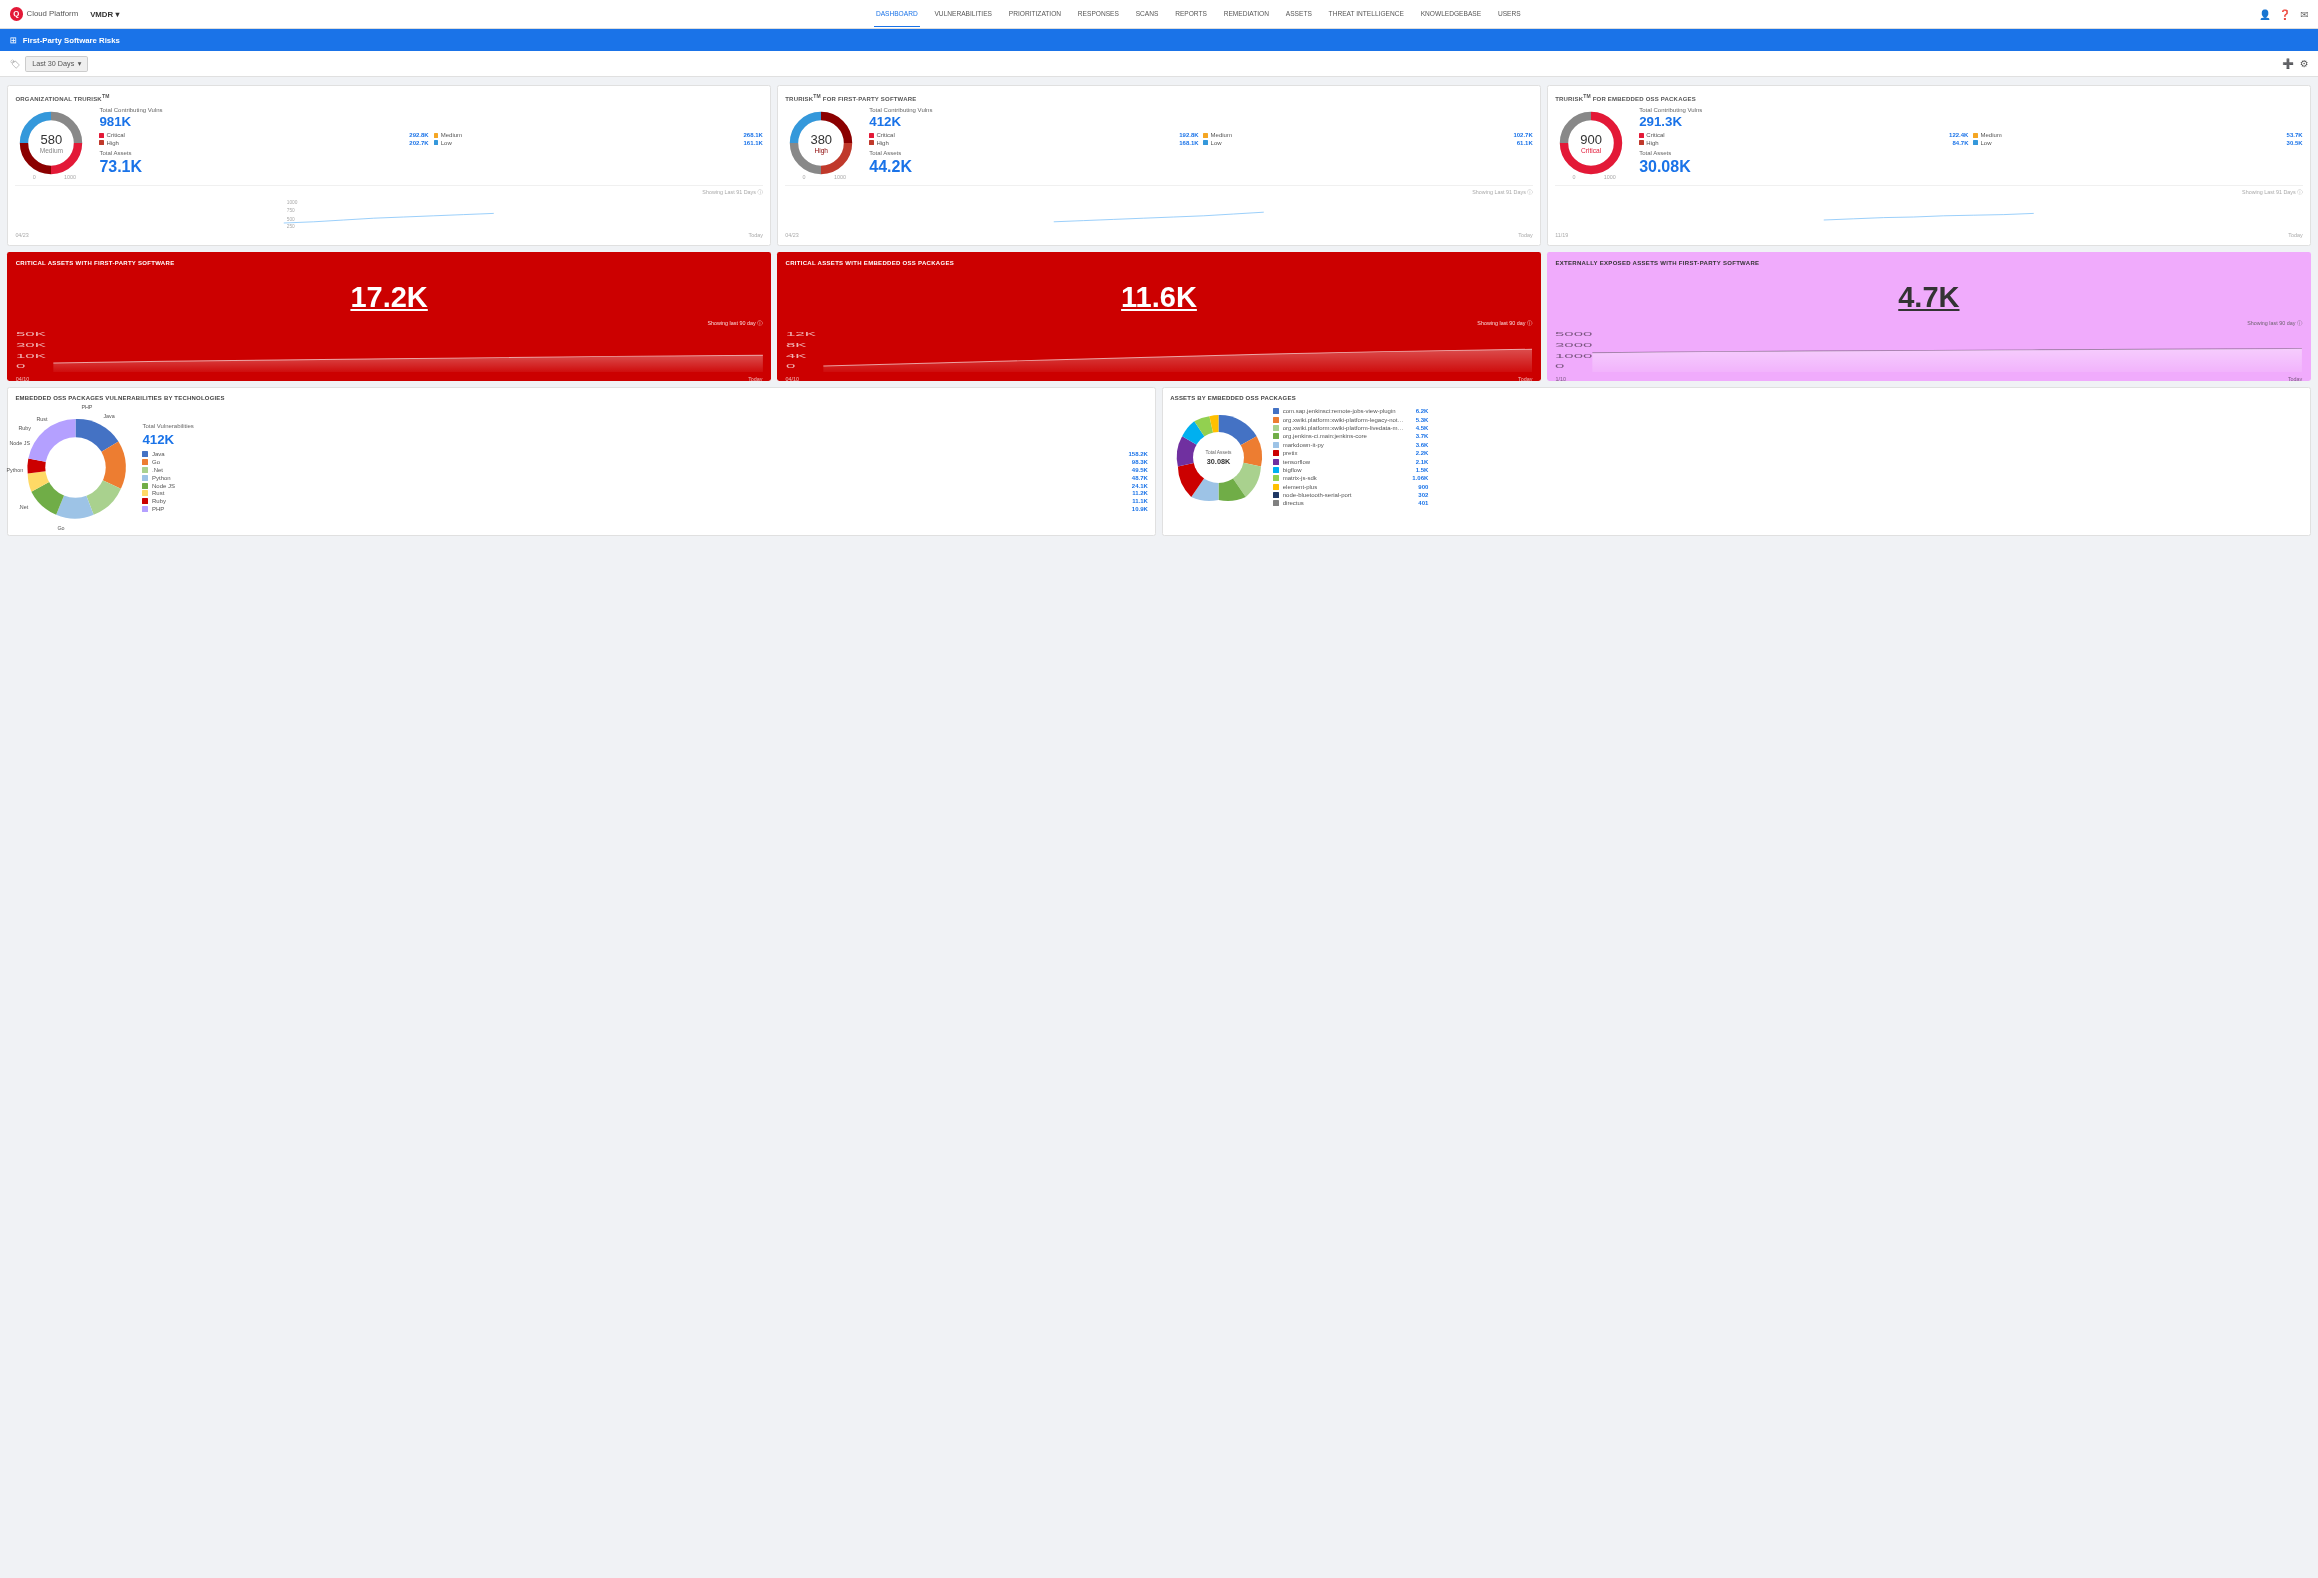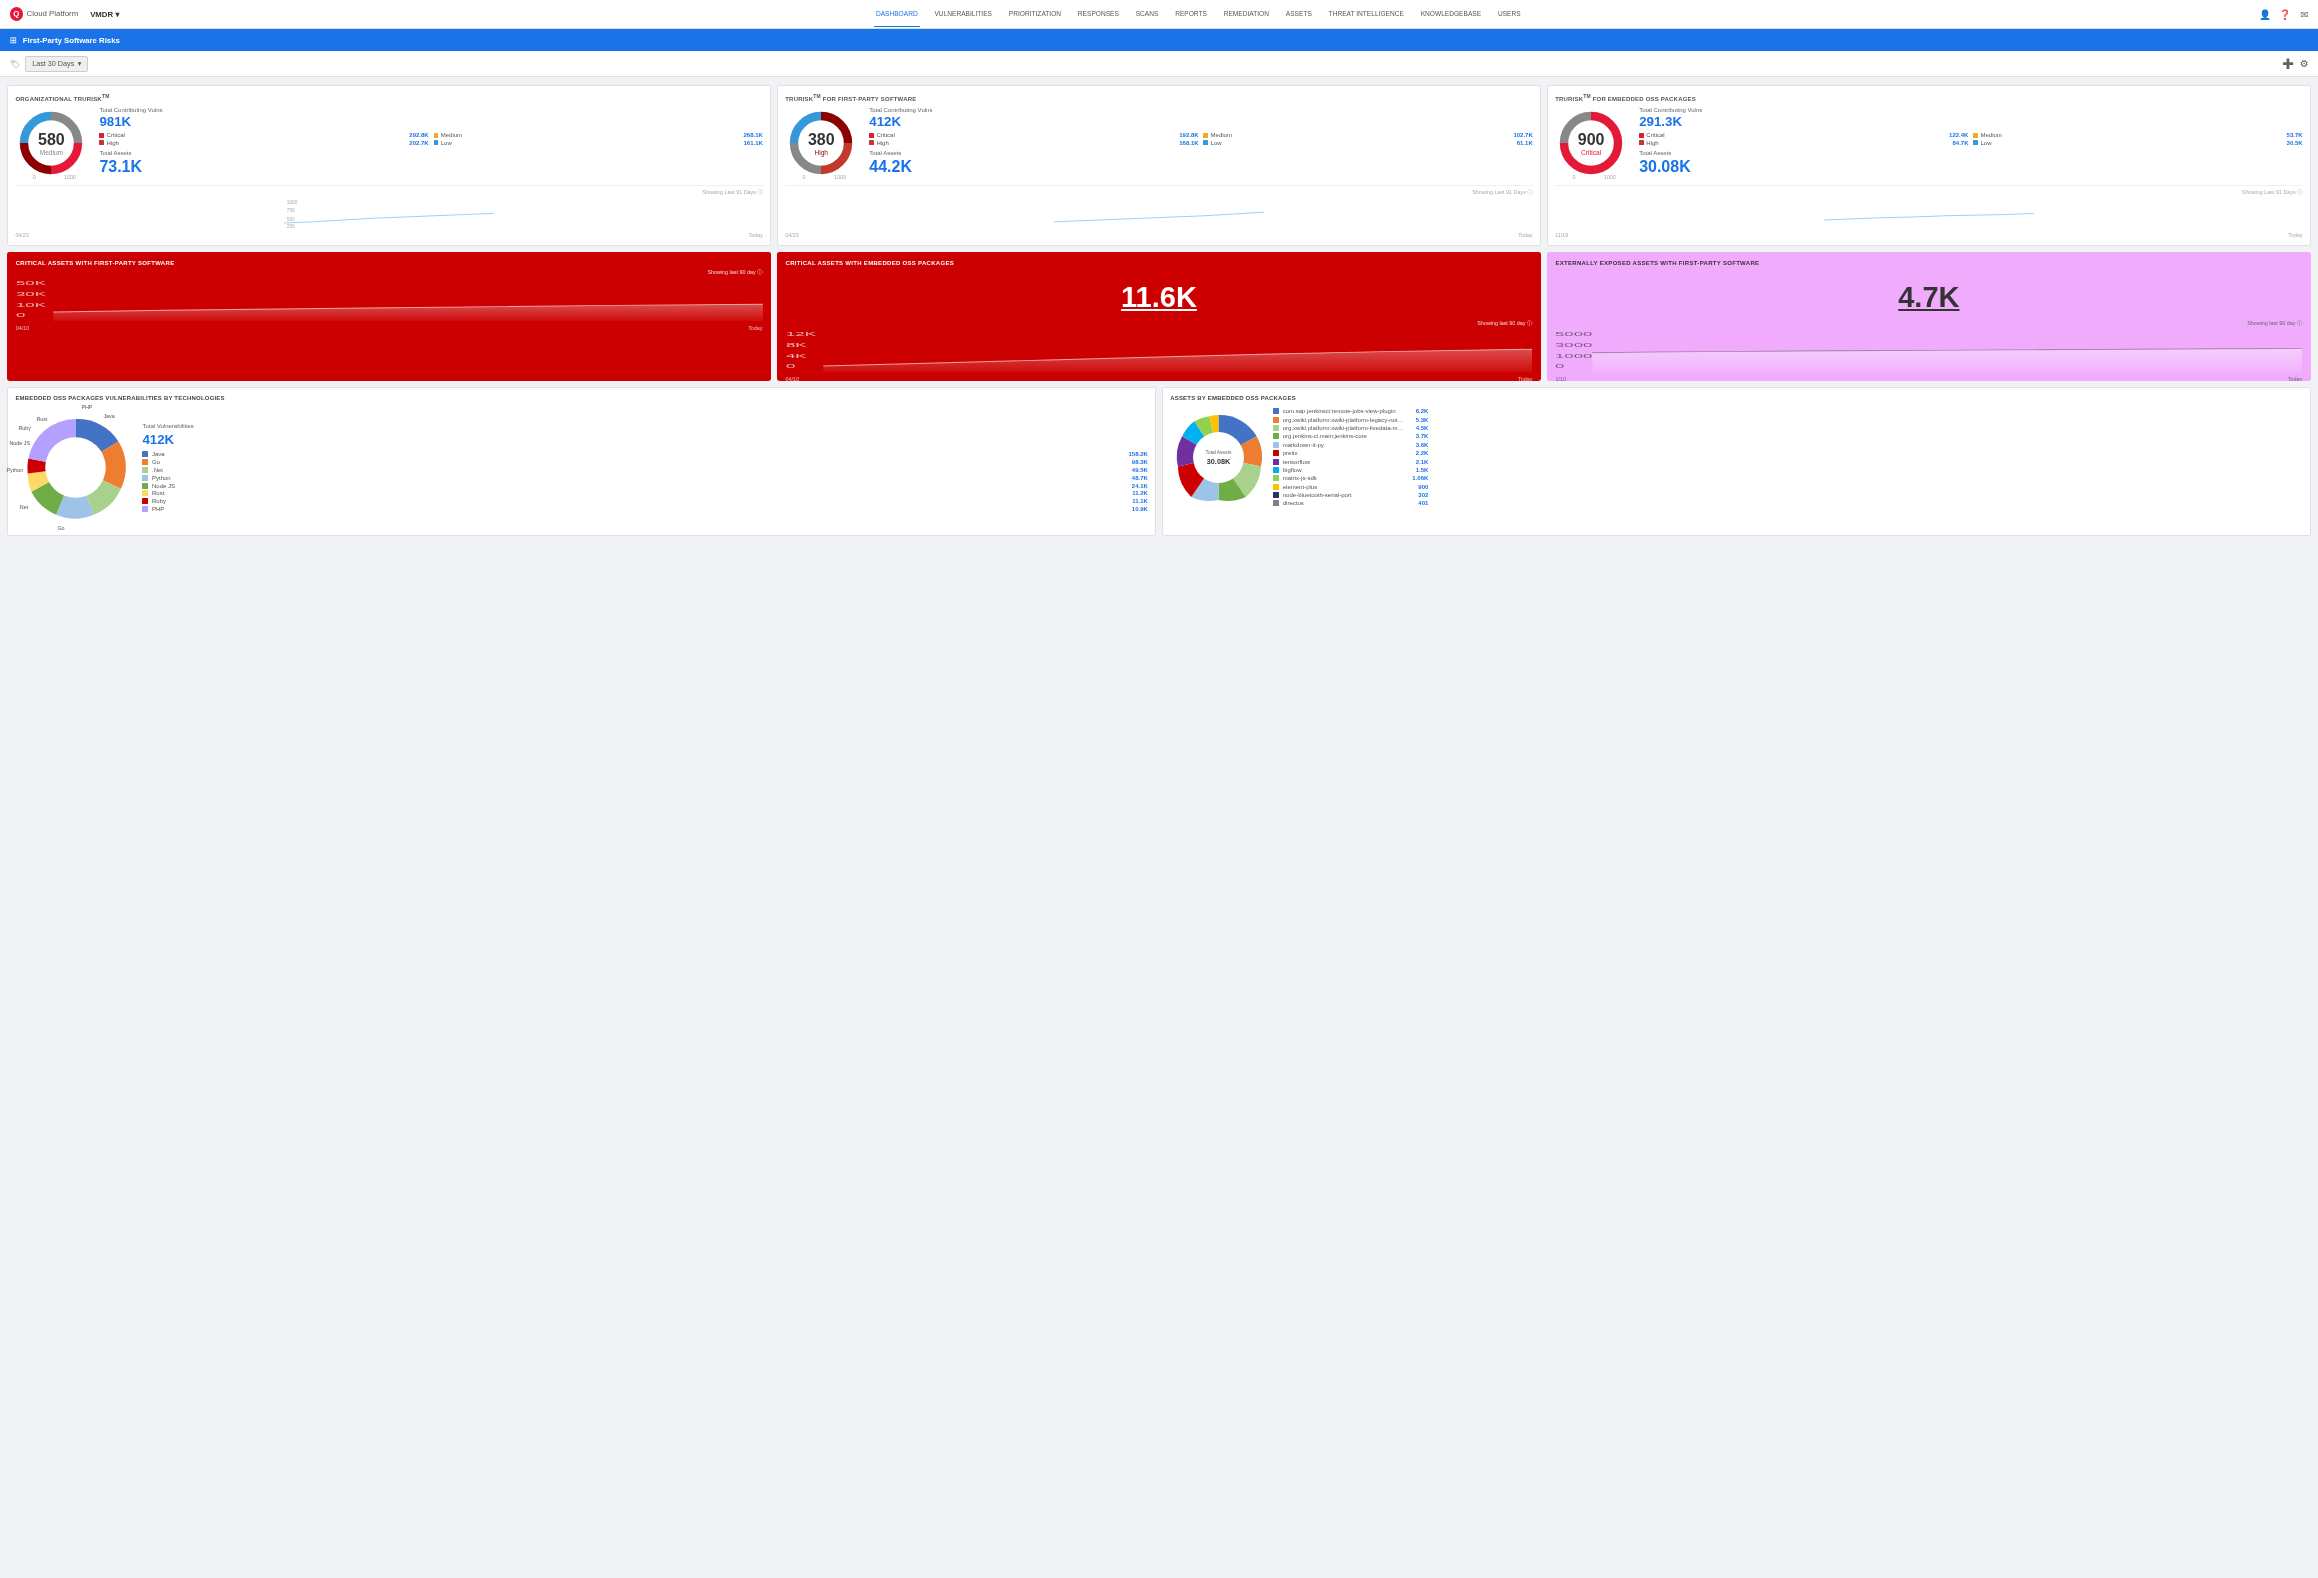--- a/index.html
+++ b/index.html
@@ -47,21 +47,21 @@
     .vuln-item { display: flex; align-items: center; gap: 2.4px; font-size: 6px; }
     .vuln-dot { width: 4.8px; height: 4.8px; border-radius: 0.6px; flex-shrink: 0; }
     .vuln-name { color: #555; }
     .vuln-val { color: #1a73e8; font-weight: bold; margin-left: auto; }
     .total-assets-label { font-size: 6px; color: #666; margin-bottom: 1.2px; }
     .total-assets-val { font-size: 16px; font-weight: bold; color: #1a73e8; }
 
     
     .gauge-container { position: relative; width: 72px; height: 72px; }
     .gauge-score { position: absolute; top: 50%; left: 50%; transform: translate(-50%, -50%); text-align: center; }
-    .gauge-num { font-size: 16px; font-weight: bold; }
+    .gauge-num { font-size: 13px; font-weight: normal; }
     .gauge-lbl { font-size: 6.6px; }
     .showing-label { font-size: 5.4px; color: #aaa; text-align: right; margin-bottom: 2.4px; }
 
     
     .mini-chart { margin-top: 4.8px; border-top: 0.6px solid #f0f0f0; padding-top: 3.6px; }
     .mini-chart-labels { display: flex; justify-content: space-between; font-size: 5.4px; color: #aaa; margin-top: 1.2px; }
 
     
     .big-cards-row { display: grid; grid-template-columns: 1fr 1fr 1fr; gap: 6px; margin-bottom: 6px; }
     .big-card { border-radius: 2.4px; padding: 8.5px; position: relative; overflow: hidden; }
@@ -351,20 +351,21 @@
           <span>Today</span>
         </div>
       </div>
     </div>
   </div>
 
   <div class="big-cards-row">
 
     <div class="big-card red">
       <div class="big-card-title">CRITICAL ASSETS WITH FIRST-PARTY SOFTWARE</div>
+      <div class="big-card-value">17.2K</div>
       <div class="big-card-showing">
         <span>Showing last 90 day</span> ⓘ
       </div>
       <div class="big-chart-area">
         <svg width="100%" height="42" viewBox="0 0 400 70" preserveAspectRatio="none" style="font-size:12px">
           <defs>
             <linearGradient id="redGrad" x1="0" y1="0" x2="0" y2="1">
               <stop offset="0%" stop-color="rgba(255,255,255,0.3)"></stop>
               <stop offset="100%" stop-color="rgba(255,255,255,0.05)"></stop>
             </linearGradient>

